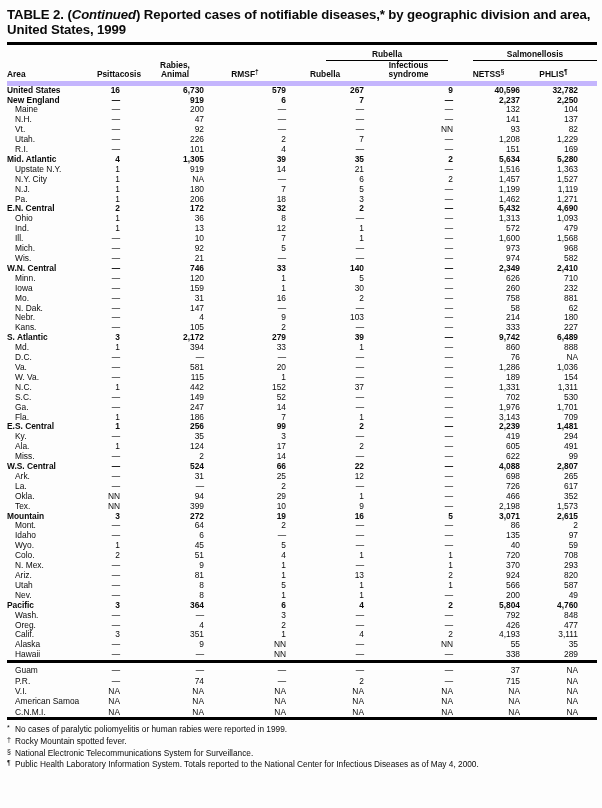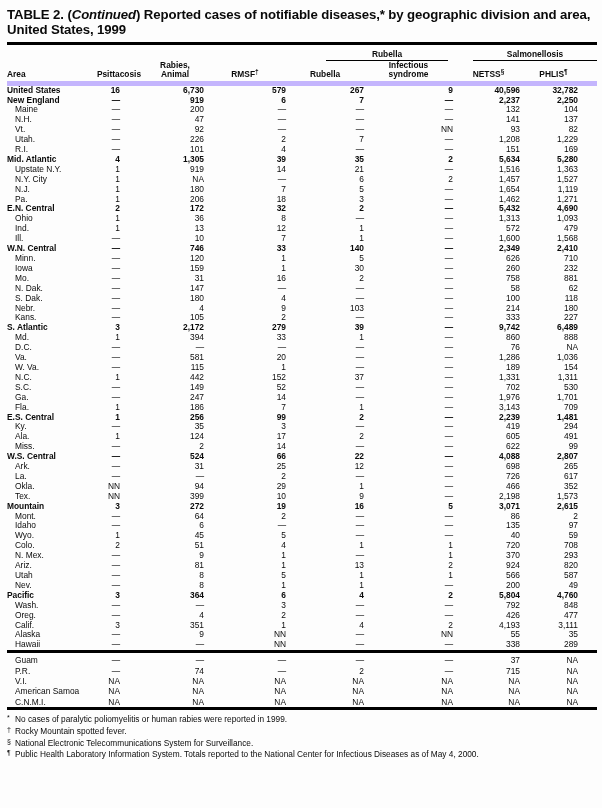--- a/index.html
+++ b/index.html
@@ -208,21 +208,21 @@
           <td class="num">1,457</td>
           <td class="num">1,527</td>
         </tr>
         <tr>
           <td class="area indent">N.J.</td>
           <td class="num">1</td>
           <td class="num">180</td>
           <td class="num">7</td>
           <td class="num">5</td>
           <td class="num">—</td>
-          <td class="num">1,654</td>
+          <td class="num">1,199</td>
           <td class="num">1,119</td>
         </tr>
         <tr>
           <td class="area indent">Pa.</td>
           <td class="num">1</td>
           <td class="num">206</td>
           <td class="num">18</td>
           <td class="num">3</td>
           <td class="num">—</td>
           <td class="num">1,462</td>
@@ -261,20 +261,40 @@
         <tr>
           <td class="area indent">Ill.</td>
           <td class="num">—</td>
           <td class="num">10</td>
           <td class="num">7</td>
           <td class="num">1</td>
           <td class="num">—</td>
           <td class="num">1,600</td>
           <td class="num">1,568</td>
         </tr>
+        <tr>
+          <td class="area indent">Mich.</td>
+          <td class="num">—</td>
+          <td class="num">92</td>
+          <td class="num">5</td>
+          <td class="num">—</td>
+          <td class="num">—</td>
+          <td class="num">973</td>
+          <td class="num">968</td>
+        </tr>
+        <tr>
+          <td class="area indent">Wis.</td>
+          <td class="num">—</td>
+          <td class="num">21</td>
+          <td class="num">—</td>
+          <td class="num">—</td>
+          <td class="num">—</td>
+          <td class="num">974</td>
+          <td class="num">582</td>
+        </tr>
         <tr class="region">
           <td class="area">W.N. Central</td>
           <td class="num">—</td>
           <td class="num">746</td>
           <td class="num">33</td>
           <td class="num">140</td>
           <td class="num">—</td>
           <td class="num">2,349</td>
           <td class="num">2,410</td>
         </tr>
@@ -310,30 +330,20 @@
         </tr>
         <tr>
           <td class="area indent">N. Dak.</td>
           <td class="num">—</td>
           <td class="num">147</td>
           <td class="num">—</td>
           <td class="num">—</td>
           <td class="num">—</td>
           <td class="num">58</td>
           <td class="num">62</td>
-        </tr>
-        <tr>
-          <td class="area indent">S. Dak.</td>
-          <td class="num">—</td>
-          <td class="num">180</td>
-          <td class="num">4</td>
-          <td class="num">—</td>
-          <td class="num">—</td>
-          <td class="num">100</td>
-          <td class="num">118</td>
         </tr>
         <tr>
           <td class="area indent">Nebr.</td>
           <td class="num">—</td>
           <td class="num">4</td>
           <td class="num">9</td>
           <td class="num">103</td>
           <td class="num">—</td>
           <td class="num">214</td>
           <td class="num">180</td>

